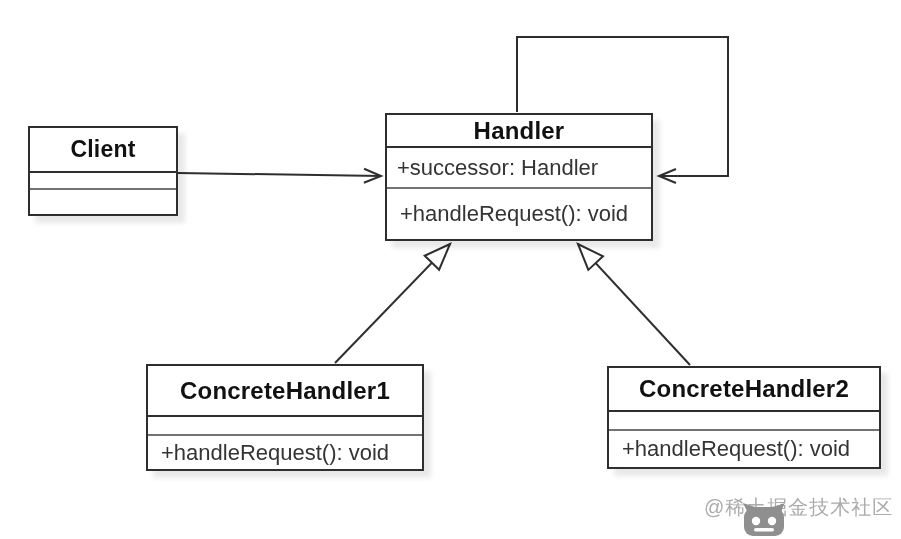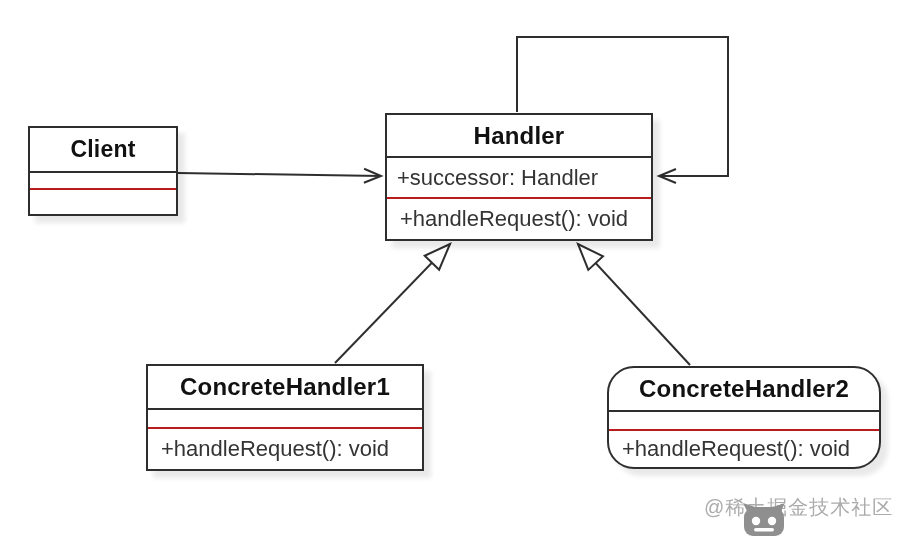--- a/index.html
+++ b/index.html
@@ -33,21 +33,21 @@
     font-size: 24px;
     color: #111111;
     border-bottom: 2px solid #2e2e2e;
     letter-spacing: 0.2px;
   }
   .uml-row {
     display: flex; align-items: center;
     font-size: 22px;
     color: #343434;
     padding-left: 10px;
-    border-bottom: 2px solid #b91c1c;
+    border-bottom: 2px solid #737373;
   }
   .uml-row.last { border-bottom: none; padding-left: 13px; }
   .uml-row.empty { padding-left: 0; }
   .watermark-community {
     position: absolute;
     left: 704px; top: 494px;
     font-size: 20px;
     color: #ababab;
     letter-spacing: 1px;
     white-space: nowrap;
@@ -90,32 +90,32 @@
     <line x1="690" y1="365" x2="578" y2="244" stroke="#2e2e2e" stroke-width="2" marker-end="url(#hollowTriangle)"></line>
   </svg>
 
   <div class="uml-class" style="left:28px; top:126px; width:150px; height:90px;">
     <div class="uml-title" style="height:45px; font-size:23px;">Client</div>
     <div class="uml-row empty" style="height:17px;"></div>
     <div class="uml-row empty last" style="flex:1;"></div>
   </div>
 
   <div class="uml-class" style="left:385px; top:113px; width:268px; height:128px;">
-    <div class="uml-title" style="height:43px;">Handler</div>
+    <div class="uml-title" style="height:33px;">Handler</div>
     <div class="uml-row" style="height:41px;">+successor: Handler</div>
     <div class="uml-row last" style="flex:1;">+handleRequest(): void</div>
   </div>
 
   <div class="uml-class" style="left:146px; top:364px; width:278px; height:107px;">
-    <div class="uml-title" style="height:44px;">ConcreteHandler1</div>
+    <div class="uml-title" style="height:51px;">ConcreteHandler1</div>
     <div class="uml-row empty" style="height:19px;"></div>
     <div class="uml-row last" style="flex:1;">+handleRequest(): void</div>
   </div>
 
-  <div class="uml-class" style="left:607px; top:366px; width:274px; height:103px;border-radius:27px;">
+  <div class="uml-class" style="left:607px; top:366px; width:274px; height:103px;">
     <div class="uml-title" style="height:44px;">ConcreteHandler2</div>
     <div class="uml-row empty" style="height:19px;"></div>
     <div class="uml-row last" style="flex:1;">+handleRequest(): void</div>
   </div>
 
   <div class="watermark-community">@稀土掘金技术社区</div>
 
   <svg class="mascot" viewBox="0 0 46 36" xmlns="http://www.w3.org/2000/svg">
     <path d="M6,10 L2,2 L14,6 L32,6 L44,2 L40,10 Z" fill="#8f8f8f"></path>
     <rect x="3" y="7" width="40" height="28" rx="9" fill="#8f8f8f"></rect>

